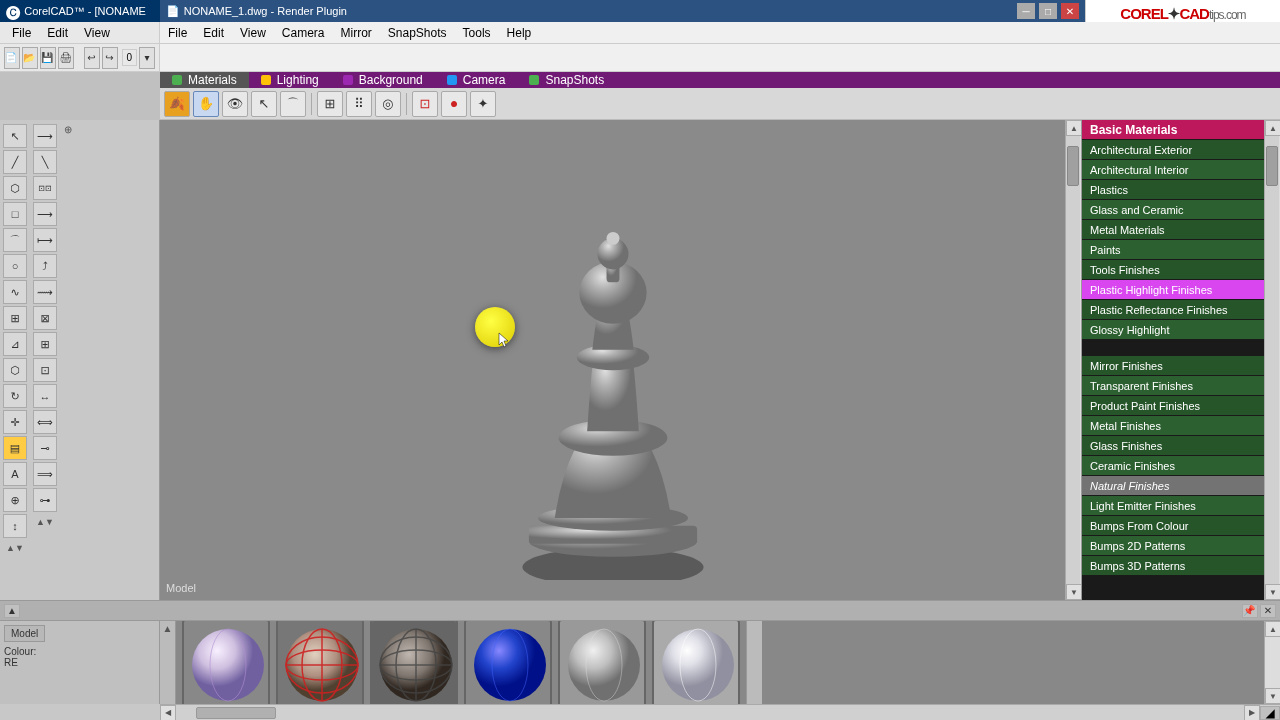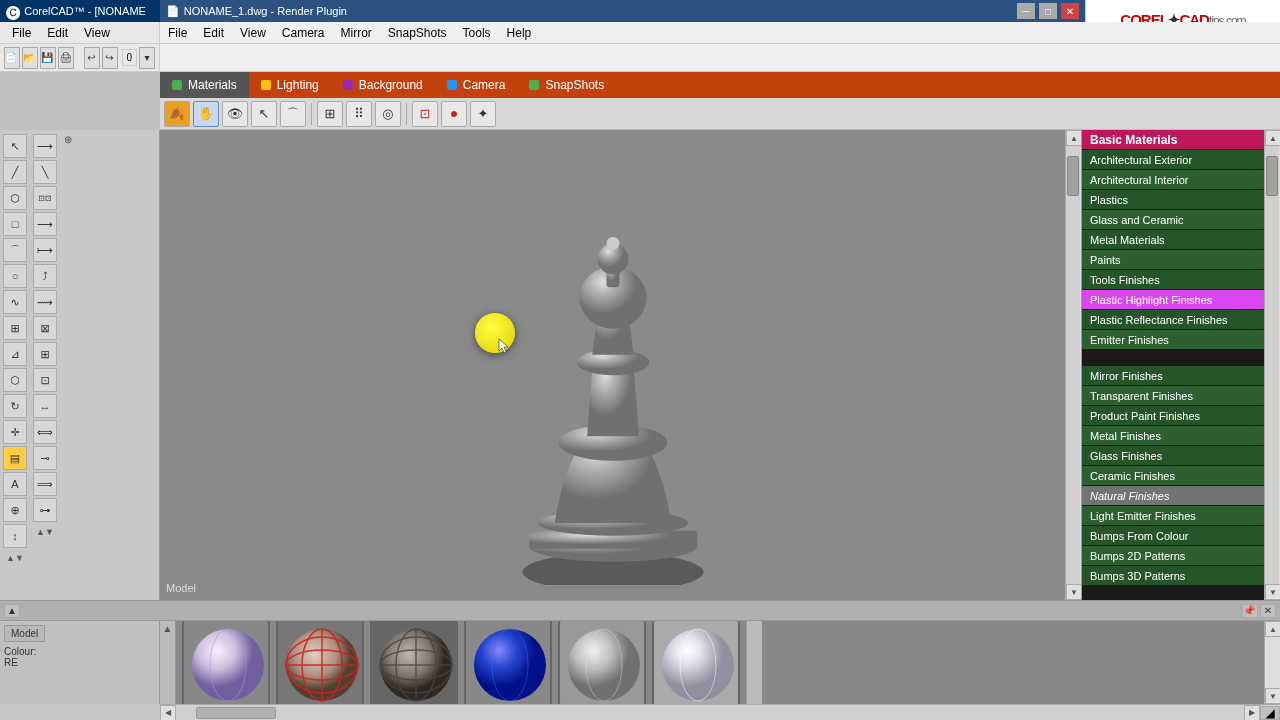--- a/index.html
+++ b/index.html
@@ -359,21 +359,21 @@
   <div class="title-bar-plugin">
     <span style="color:#aaddff; margin-right:4px;">📄</span>
     <span>NONAME_1.dwg - Render Plugin</span>
     <div style="margin-left:auto; display:flex; gap:4px;">
       <div style="width:18px;height:16px;background:#aaa;display:flex;align-items:center;justify-content:center;cursor:pointer;font-size:10px;">─</div>
       <div style="width:18px;height:16px;background:#aaa;display:flex;align-items:center;justify-content:center;cursor:pointer;font-size:10px;">□</div>
       <div style="width:18px;height:16px;background:#cc4444;display:flex;align-items:center;justify-content:center;cursor:pointer;font-size:10px;color:white;">✕</div>
     </div>
   </div>
 
-  <div style="width:195px; background:white; display:flex; align-items:center; justify-content:center; padding:20px 6px; border-left:1px solid #ccc;">
+  <div style="width:195px; background:white; display:flex; align-items:center; justify-content:center; padding:14px 6px; border-left:1px solid #ccc;">
     <span style="font-weight:bold; font-size:15px; letter-spacing:-1px;">
       <span style="color:#cc0000;">COREL</span><span style="color:#333;">✦</span><span style="color:#cc0000;">CAD</span><span style="color:#666; font-weight:normal; font-size:12px;">tips.com</span>
     </span>
   </div>
 </div>
 
 <div class="menu-row">
   <div class="menu-row-left">
     <span class="menu-item">File</span>
     <span class="menu-item">Edit</span>
@@ -404,21 +404,21 @@
     <div style="font-size:10px; padding:2px 4px; background:#e8e8e8; border:1px solid #ccc; display:flex; align-items:center;">0</div>
     <div class="tb-btn">▾</div>
   </div>
 
   <div style="flex:1; background:#f0f0f0;"></div>
   <div style="width:220px; background:#f0f0f0;"></div>
 </div>
 
 <div style="display:flex; flex-direction:column; margin-left:0;">
 
-  <div style="display:flex; height:26px; background:#c2410c; margin-left:160px;">
+  <div style="display:flex; height:16px; background:#701a75; margin-left:160px;">
     <div class="mat-tab active">
       <span class="tab-dot" style="background:#4CAF50;"></span>
       <span>Materials</span>
     </div>
     <div class="mat-tab">
       <span class="tab-dot" style="background:#FFC107;"></span>
       <span>Lighting</span>
     </div>
     <div class="mat-tab">
       <span class="tab-dot" style="background:#9C27B0;"></span>
@@ -574,21 +574,21 @@
         <div class="mat-item" style="background: #be185d; font-weight: bold; font-size: 12px;">Basic Materials</div>
             <div class="mat-item" style="background: rgb(38, 85, 41);">Architectural Exterior</div>
             <div class="mat-item" style="background: rgb(45, 96, 48);">Architectural Interior</div>
             <div class="mat-item" style="background: rgb(38, 85, 41);">Plastics</div>
             <div class="mat-item" style="background: rgb(45, 96, 48);">Glass and Ceramic</div>
             <div class="mat-item" style="background: rgb(38, 85, 41);">Metal Materials</div>
             <div class="mat-item" style="background: rgb(45, 96, 48);">Paints</div>
             <div class="mat-item" style="background: rgb(38, 85, 41);">Tools Finishes</div>
             <div class="mat-item" style="background: #d946ef;">Plastic Highlight Finishes</div>
             <div class="mat-item" style="background: rgb(38, 85, 41);">Plastic Reflectance Finishes</div>
-            <div class="mat-item" style="background: rgb(45, 96, 48);">Emitter Finishes</div>
+            <div class="mat-item" style="background: rgb(45, 96, 48);">Glossy Highlight</div>
             <div class="mat-item" style="background: rgb(38, 85, 41); margin-top: 16px;">Mirror Finishes</div>
             <div class="mat-item" style="background: rgb(45, 96, 48);">Transparent Finishes</div>
             <div class="mat-item" style="background: rgb(38, 85, 41);">Product Paint Finishes</div>
             <div class="mat-item" style="background: rgb(45, 96, 48);">Metal Finishes</div>
             <div class="mat-item" style="background: rgb(38, 85, 41);">Glass Finishes</div>
             <div class="mat-item" style="background: rgb(45, 96, 48);">Ceramic Finishes</div>
             <div class="mat-item" style="background: #737373; font-style: italic;">Natural Finishes</div>
             <div class="mat-item" style="background: rgb(45, 96, 48);">Light Emitter Finishes</div>
             <div class="mat-item" style="background: rgb(38, 85, 41);">Bumps From Colour</div>
             <div class="mat-item" style="background: rgb(45, 96, 48);">Bumps 2D Patterns</div>

